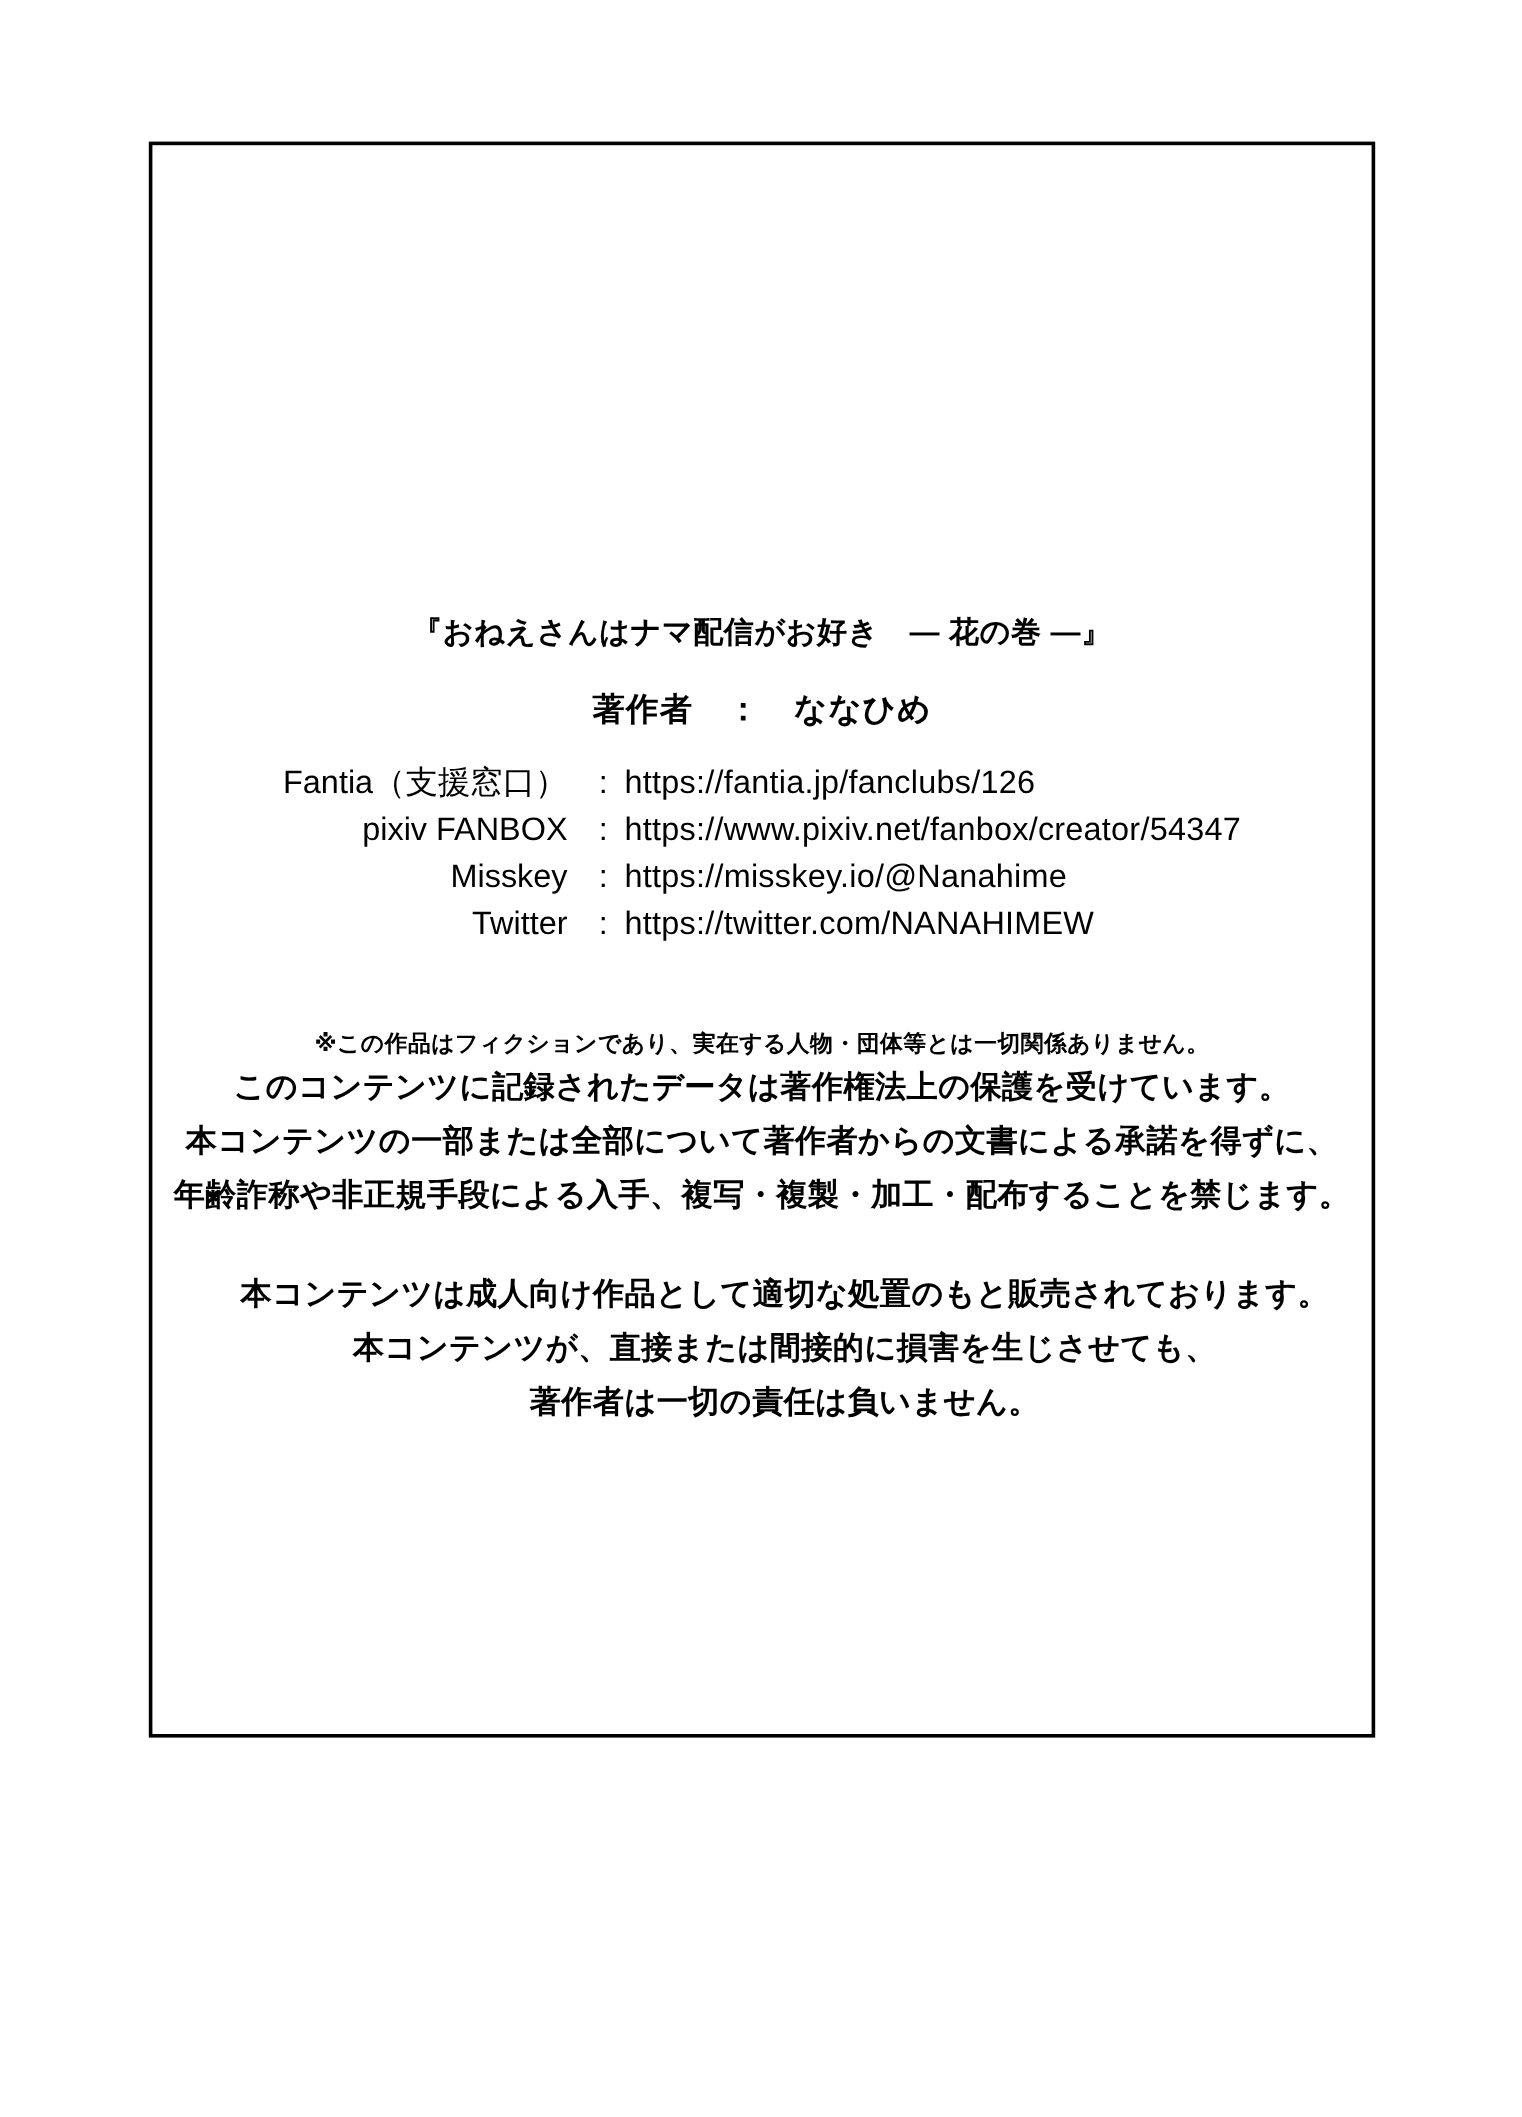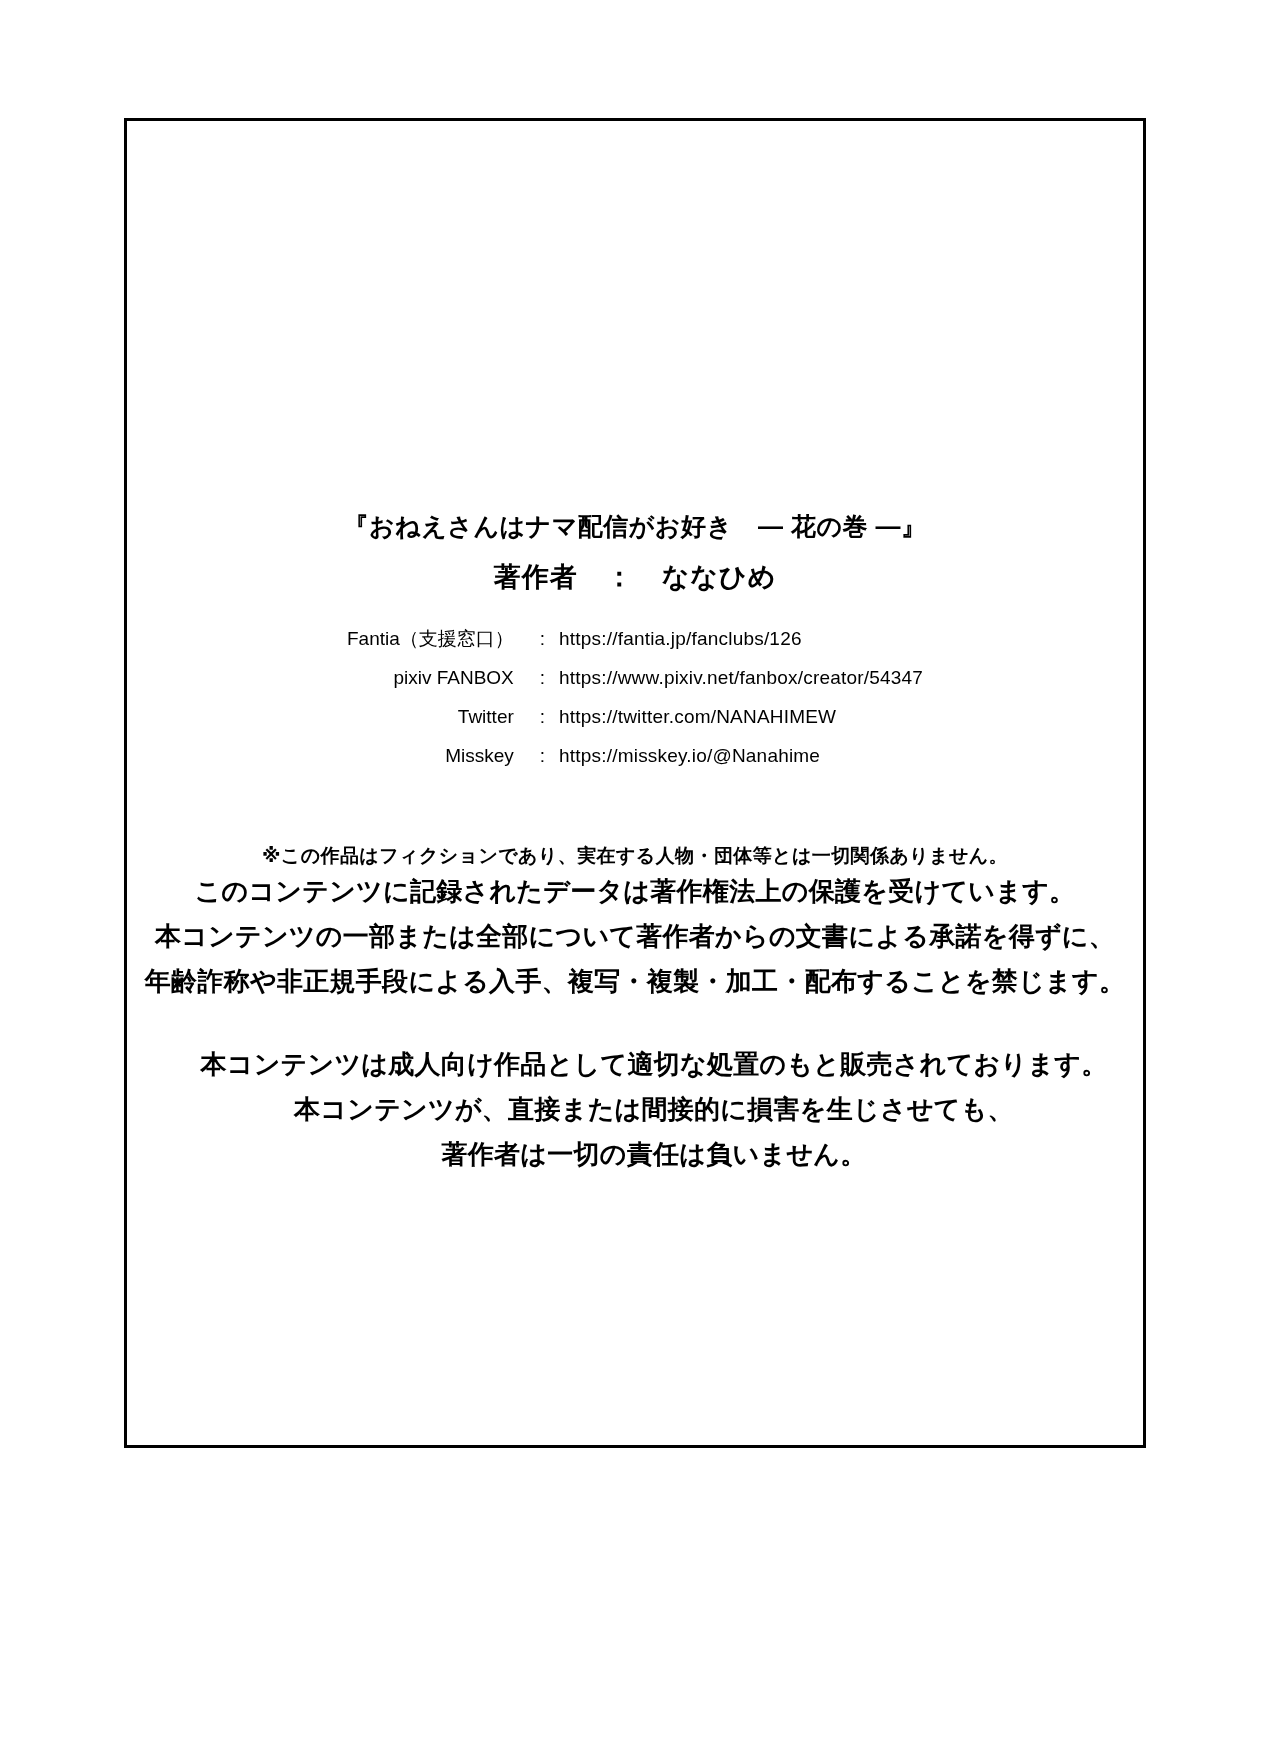--- a/index.html
+++ b/index.html
@@ -40,40 +40,40 @@
 
   .title-line {
     margin-top: 392px;
     font-size: 25px;
     font-weight: bold;
     letter-spacing: 0.5px;
     white-space: pre;
   }
 
   .author-line {
-    margin-top: 16px;
+    margin-top: 30px;
     font-size: 27px;
     font-weight: bold;
     letter-spacing: 1px;
     white-space: pre;
   }
 
   .links {
     margin-top: 24px;
     display: table;
     border-collapse: collapse;
   }
   .link-row {
     display: table-row;
   }
   .link-label,
   .link-colon,
   .link-url {
     display: table-cell;
-    font-size: 19px;
+    font-size: 27px;
     line-height: 39px;
     vertical-align: baseline;
     white-space: nowrap;
   }
   .link-label {
     text-align: right;
     padding-right: 12px;
   }
   .link-colon {
     text-align: center;
@@ -123,28 +123,28 @@
       <span class="link-label">Fantia（支援窓口）</span>
       <span class="link-colon">:</span>
       <span class="link-url">https://fantia.jp/fanclubs/126</span>
     </div>
     <div class="link-row">
       <span class="link-label">pixiv FANBOX</span>
       <span class="link-colon">:</span>
       <span class="link-url">https://www.pixiv.net/fanbox/creator/54347</span>
     </div>
     <div class="link-row">
+      <span class="link-label">Misskey</span>
+      <span class="link-colon">:</span>
+      <span class="link-url">https://misskey.io/@Nanahime</span>
+    </div>
+    <div class="link-row">
       <span class="link-label">Twitter</span>
       <span class="link-colon">:</span>
       <span class="link-url">https://twitter.com/NANAHIMEW</span>
-    </div>
-    <div class="link-row">
-      <span class="link-label">Misskey</span>
-      <span class="link-colon">:</span>
-      <span class="link-url">https://misskey.io/@Nanahime</span>
     </div>
   </div>
 
   <div class="disclaimer">※この作品はフィクションであり、実在する人物・団体等とは一切関係ありません。</div>
 
   <div class="para">
     <div>このコンテンツに記録されたデータは著作権法上の保護を受けています。</div>
     <div>本コンテンツの一部または全部について著作者からの文書による承諾を得ずに、</div>
     <div>年齢詐称や非正規手段による入手、複写・複製・加工・配布することを禁じます。</div>
   </div>

